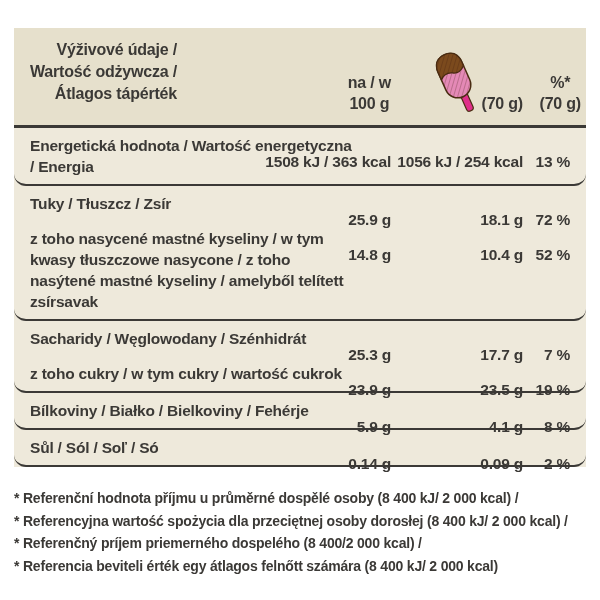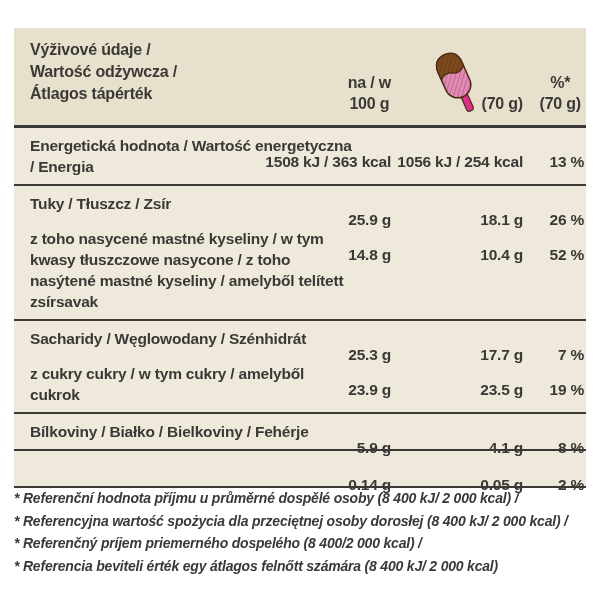--- a/index.html
+++ b/index.html
@@ -28,20 +28,21 @@
     height: 97px;
     background: var(--header-bg, #e6e0cc);
     border-bottom: 3px solid var(--rule, #3b3936);
   }
   .thead .title {
     position: absolute;
     left: 16px; top: 11px;
     font-size: 16px;
     line-height: 22px;
     font-weight: 600;
+    text-align: right;
   }
   .colhead {
     position: absolute;
     bottom: 11px;
     text-align: center;
     font-size: 16px;
     line-height: 21px;
     font-weight: 600;
     white-space: nowrap;
   }
@@ -56,47 +57,46 @@
   }
   .serving-wrap svg { display: block; margin-bottom: -4px; }
   .serving-label { font-size: 16px; line-height: 21px; font-weight: 600; white-space: nowrap; }
 
   
   .row {
     position: relative;
     padding: 7px 0 7px 16px;
     min-height: 21px;
   }
-  .row.divider { border-bottom: 2px solid var(--rule, #3b3936); }
+  .row.divider { border-bottom: 2px solid var(--rule, #3b3936); border-radius: 12px; }
   .row .label {
     max-width: 322px;
     font-size: 15.5px;
     line-height: 21px;
     font-weight: 600;
   }
   .row .val {
     position: absolute;
     top: 7px;
     font-size: 15.5px;
     line-height: 21px;
     font-weight: 600;
     white-space: nowrap;
     text-align: center;
     margin-top: 16px;
   }
   .row .v100 { right: 195px; }
   .row .v70  { right: 63px; }
-  .row .vpct { right: 2px; }
+  .row .vpct { right: 16px; }
 
   
   .footnotes {
     position: absolute;
     left: 14px; top: 487px;
     width: 580px;
-    font-style: italic;
   }
   .footnote {
     font-size: 14px;
     line-height: 22.5px;
     font-weight: 600;
     white-space: nowrap;
   }
 </style>
 </head>
 <body>
@@ -147,55 +147,56 @@
     <div class="label">Energetická hodnota / Wartość energetyczna / Energia</div>
     <div class="val v100">1508 kJ / 363 kcal</div>
     <div class="val v70">1056 kJ / 254 kcal</div>
     <div class="val vpct">13 %</div>
   </div>
 
   <div class="row">
     <div class="label">Tuky / Tłuszcz / Zsír</div>
     <div class="val v100">25.9 g</div>
     <div class="val v70">18.1 g</div>
-    <div class="val vpct">26 %</div>
+    <div class="val vpct">72 %</div>
   </div>
 
   <div class="row divider">
     <div class="label">z toho nasycené mastné kyseliny / w tym kwasy tłuszczowe nasycone / z toho nasýtené mastné kyseliny / amelyből telített zsírsavak</div>
     <div class="val v100">14.8 g</div>
     <div class="val v70">10.4 g</div>
     <div class="val vpct">52 %</div>
   </div>
 
   <div class="row">
     <div class="label">Sacharidy / Węglowodany / Szénhidrát</div>
     <div class="val v100">25.3 g</div>
     <div class="val v70">17.7 g</div>
     <div class="val vpct">7 %</div>
   </div>
 
   <div class="row divider">
-    <div class="label">z cukry cukry / w tym cukry / amelyből cukrok</div>
+    <div class="label">z toho cukry / w tym cukry / wartość cukrok</div>
     <div class="val v100">23.9 g</div>
     <div class="val v70">23.5 g</div>
     <div class="val vpct">19 %</div>
   </div>
 
 
   <div class="row divider">
     <div class="label">Bílkoviny / Białko / Bielkoviny / Fehérje</div>
     <div class="val v100">5.9 g</div>
     <div class="val v70">4.1 g</div>
     <div class="val vpct">8 %</div>
   </div>
 
   <div class="row divider">
+    <div class="label">Sůl / Sól / Soľ / Só</div>
     <div class="val v100">0.14 g</div>
-    <div class="val v70">0.05 g</div>
+    <div class="val v70">0.09 g</div>
     <div class="val vpct">2 %</div>
   </div>
 </div>
   </div>
 
   <div class="footnotes" id="footnotes">
       <div class="footnote">* Referenční hodnota příjmu u průměrné dospělé osoby (8 400 kJ/ 2 000 kcal) /</div>
       <div class="footnote">* Referencyjna wartość spożycia dla przeciętnej osoby dorosłej (8 400 kJ/ 2 000 kcal) /</div>
       <div class="footnote">* Referenčný príjem priemerného dospelého (8 400/2 000 kcal) /</div>
       <div class="footnote">* Referencia beviteli érték egy átlagos felnőtt számára (8 400 kJ/ 2 000 kcal)</div>

